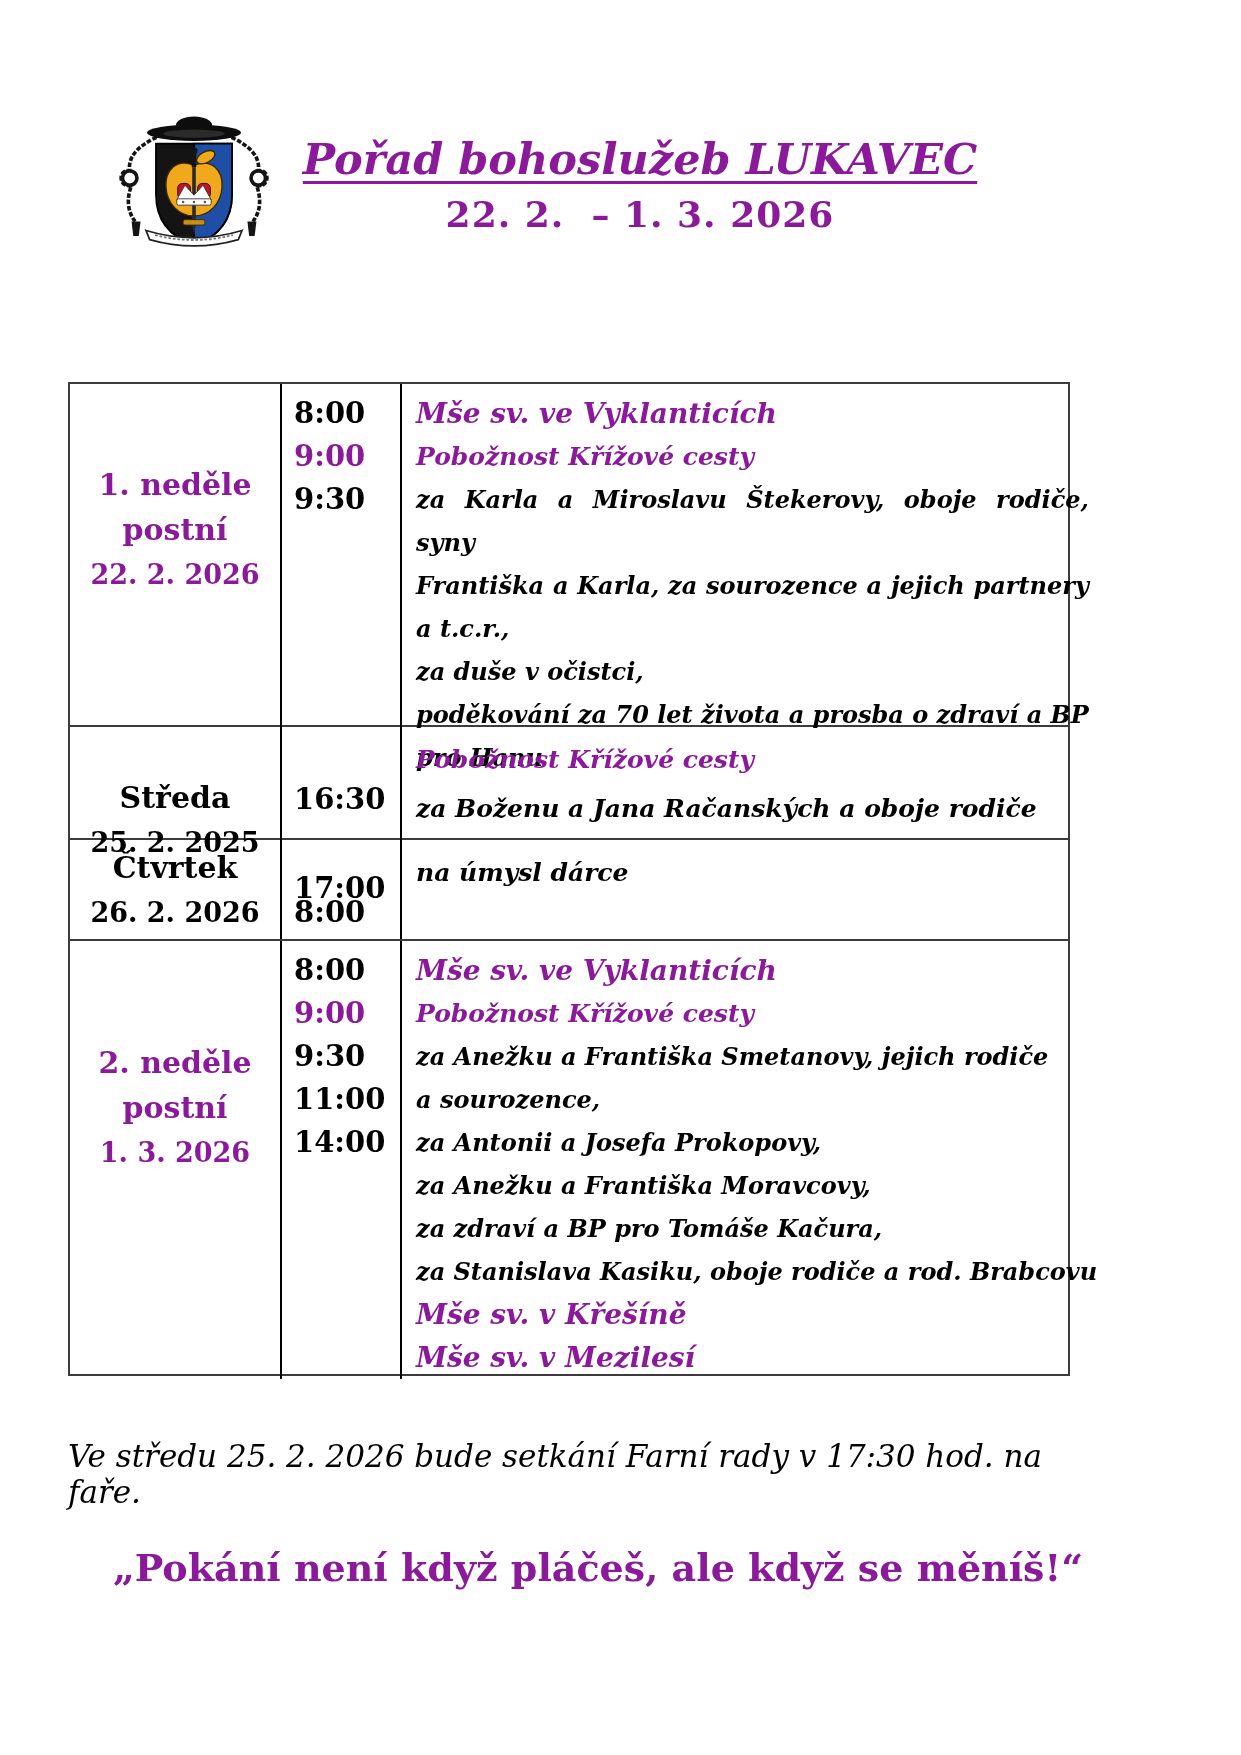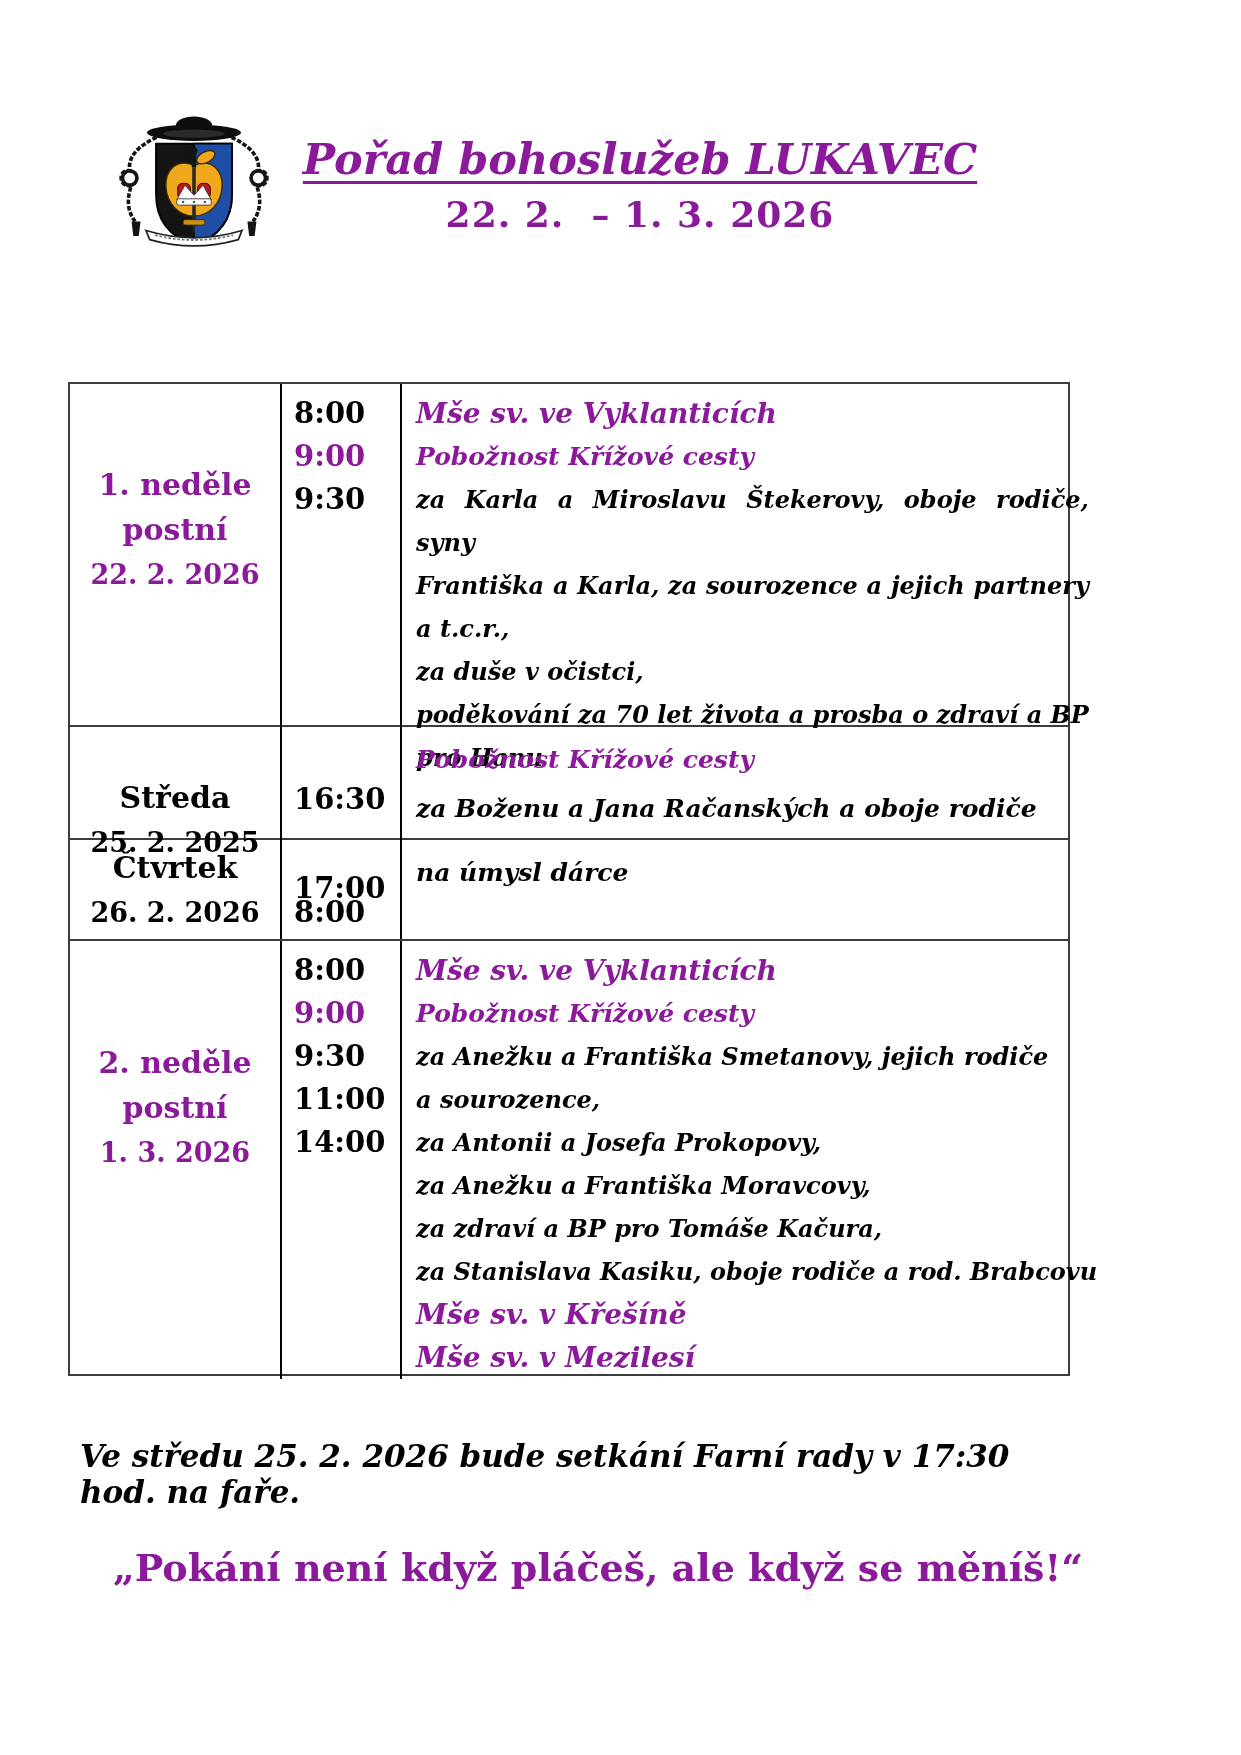--- a/index.html
+++ b/index.html
@@ -52,21 +52,21 @@
   .content-cell { padding:8px 12px 0 14px; }
   .ln { font-size:24px; font-weight:bold; font-style:italic; line-height:43px; white-space:nowrap; }
   .r1 .ln, .r2 .ln { line-height:49px; font-size:25px; }
   .ln.plg { font-size:28px; color:#8B1A9B; }
   .ln.psm { font-size:25px; color:#8B1A9B; }
   .ln.just { white-space:normal; text-align:justify; text-align-last:justify; }
 
   
   .note {
     position:absolute; left:68px; top:1438px; width:1002px;
-    font-size:31px; font-weight:bold; font-style:italic; color:#000;margin-left:12px;
+    font-size:31px; font-weight:normal; font-style:italic; color:#000;
   }
   .quote {
     position:absolute; left:68px; top:1545px; width:1060px; text-align:center;
     font-size:38px; font-weight:bold; color:#8B1A9B;
   }
 </style>
 </head>
 <body>
 
 <div class="page">

